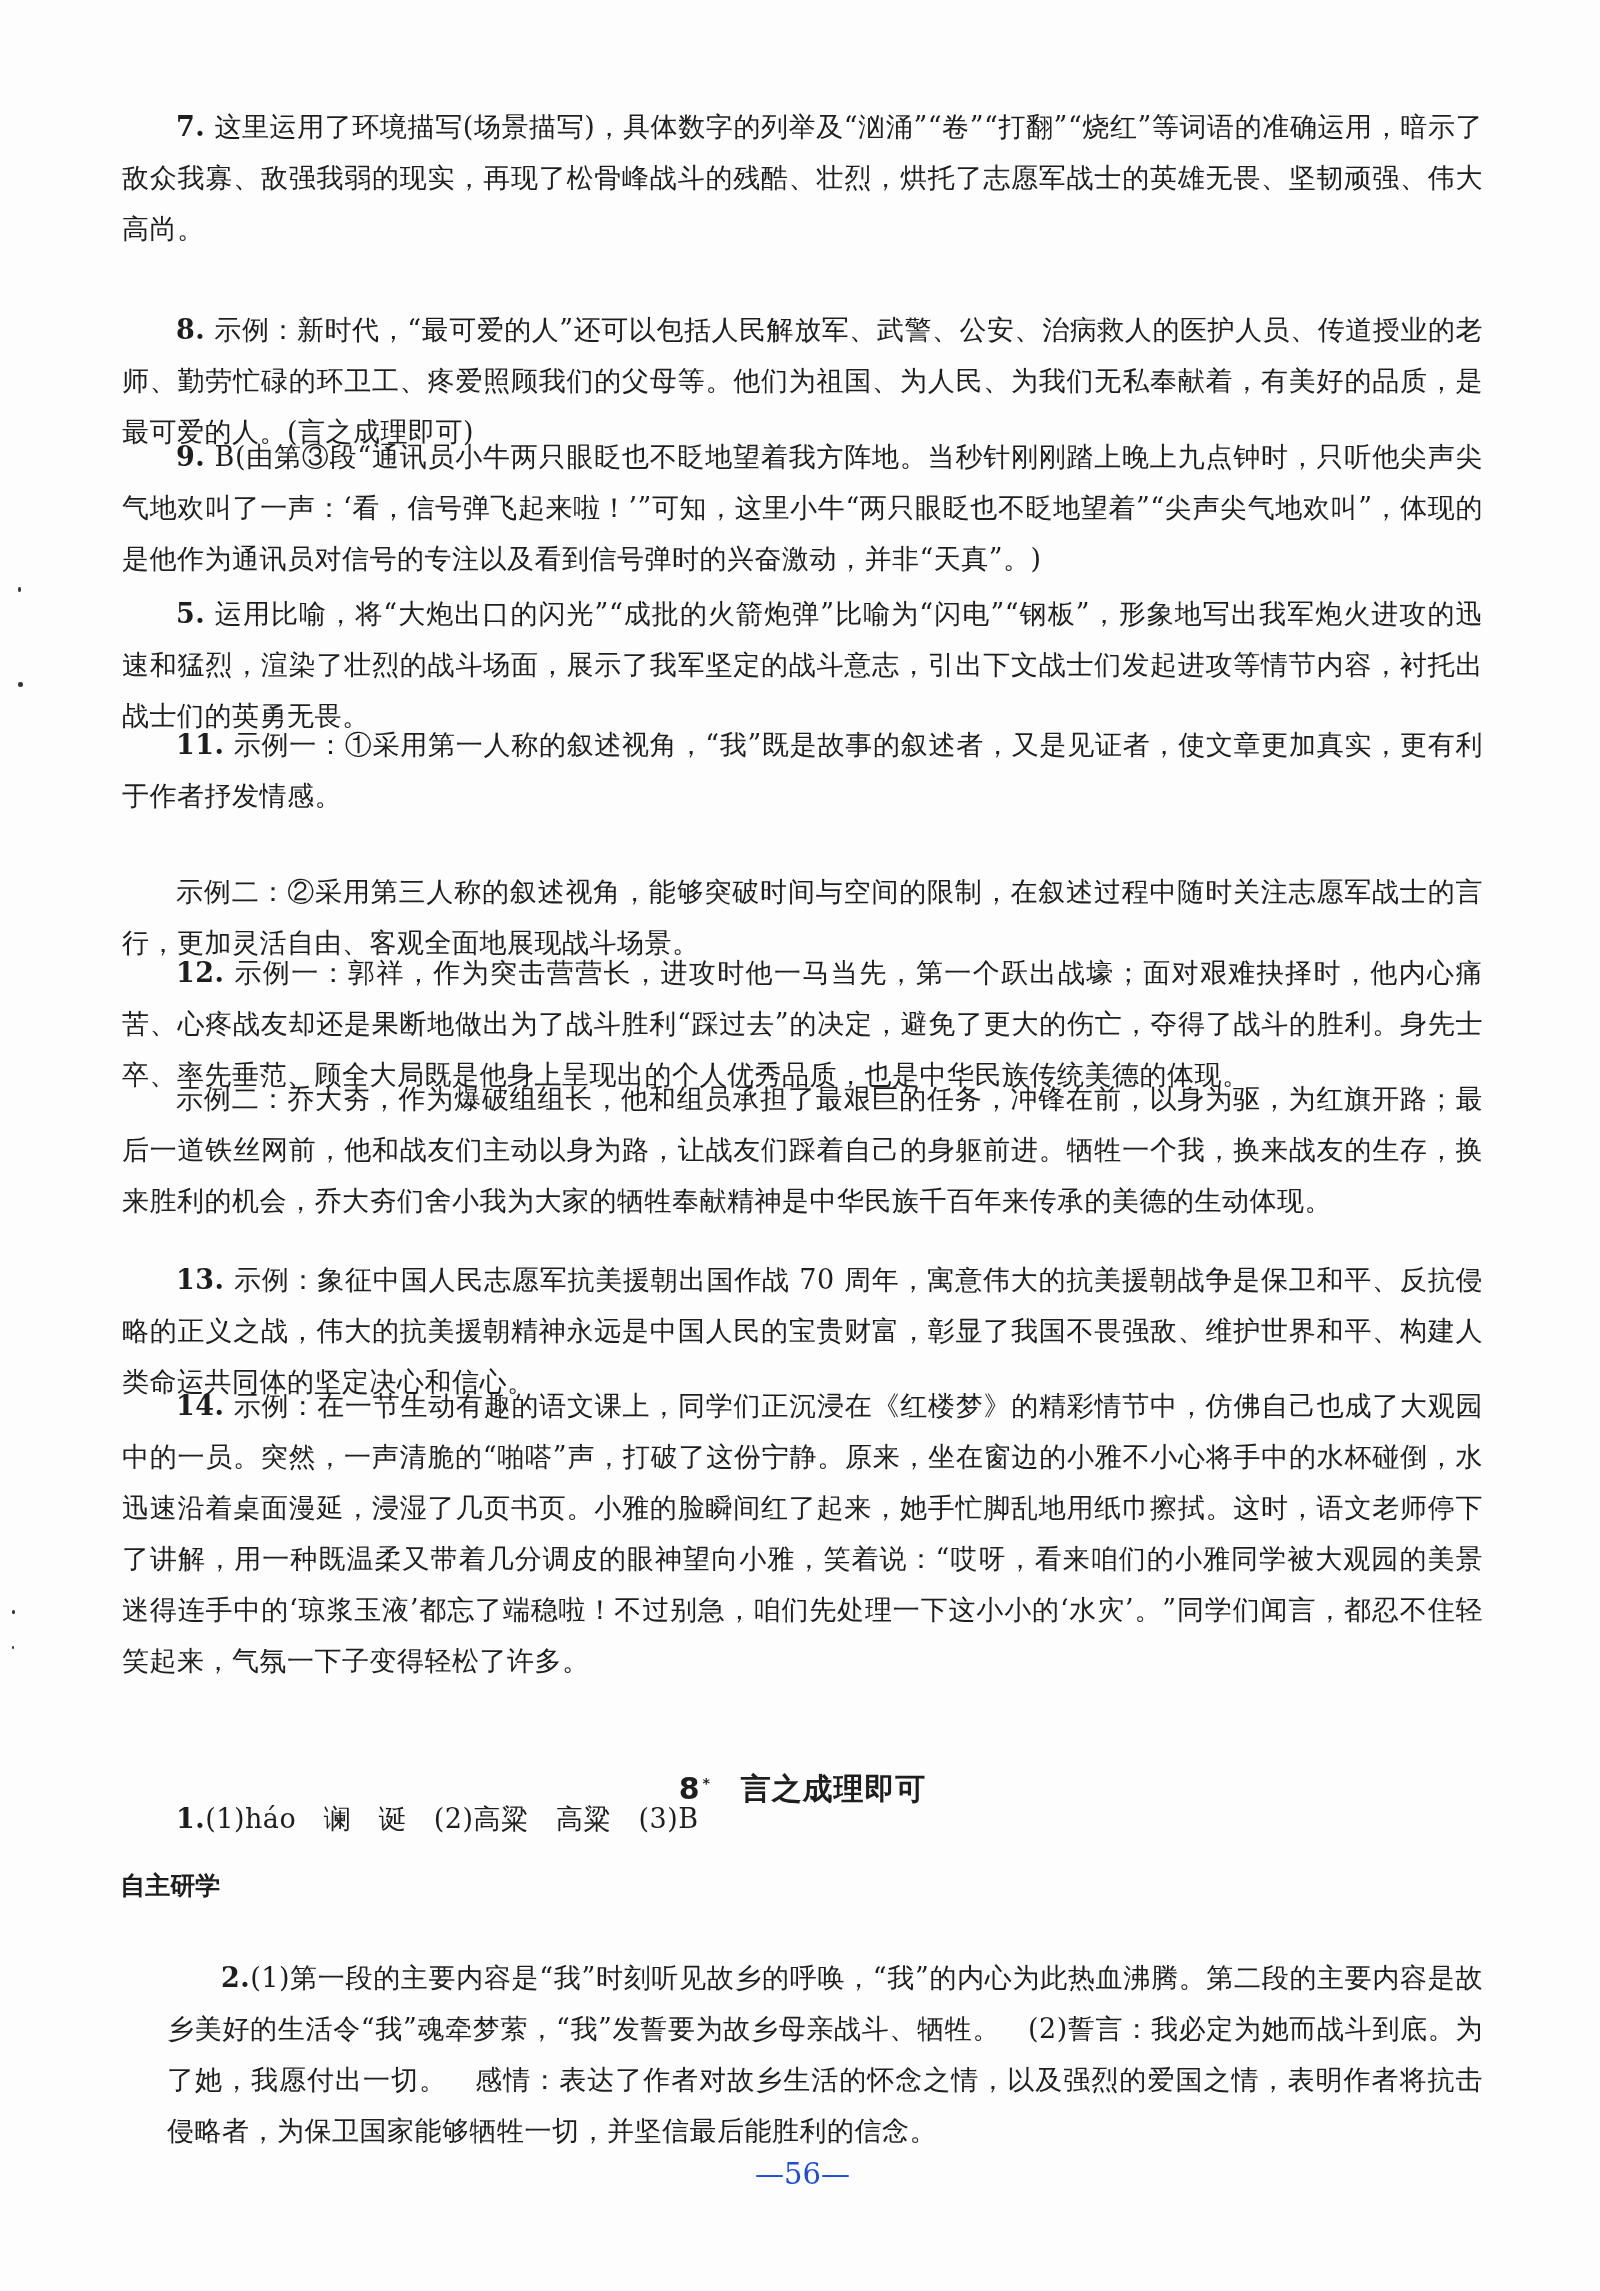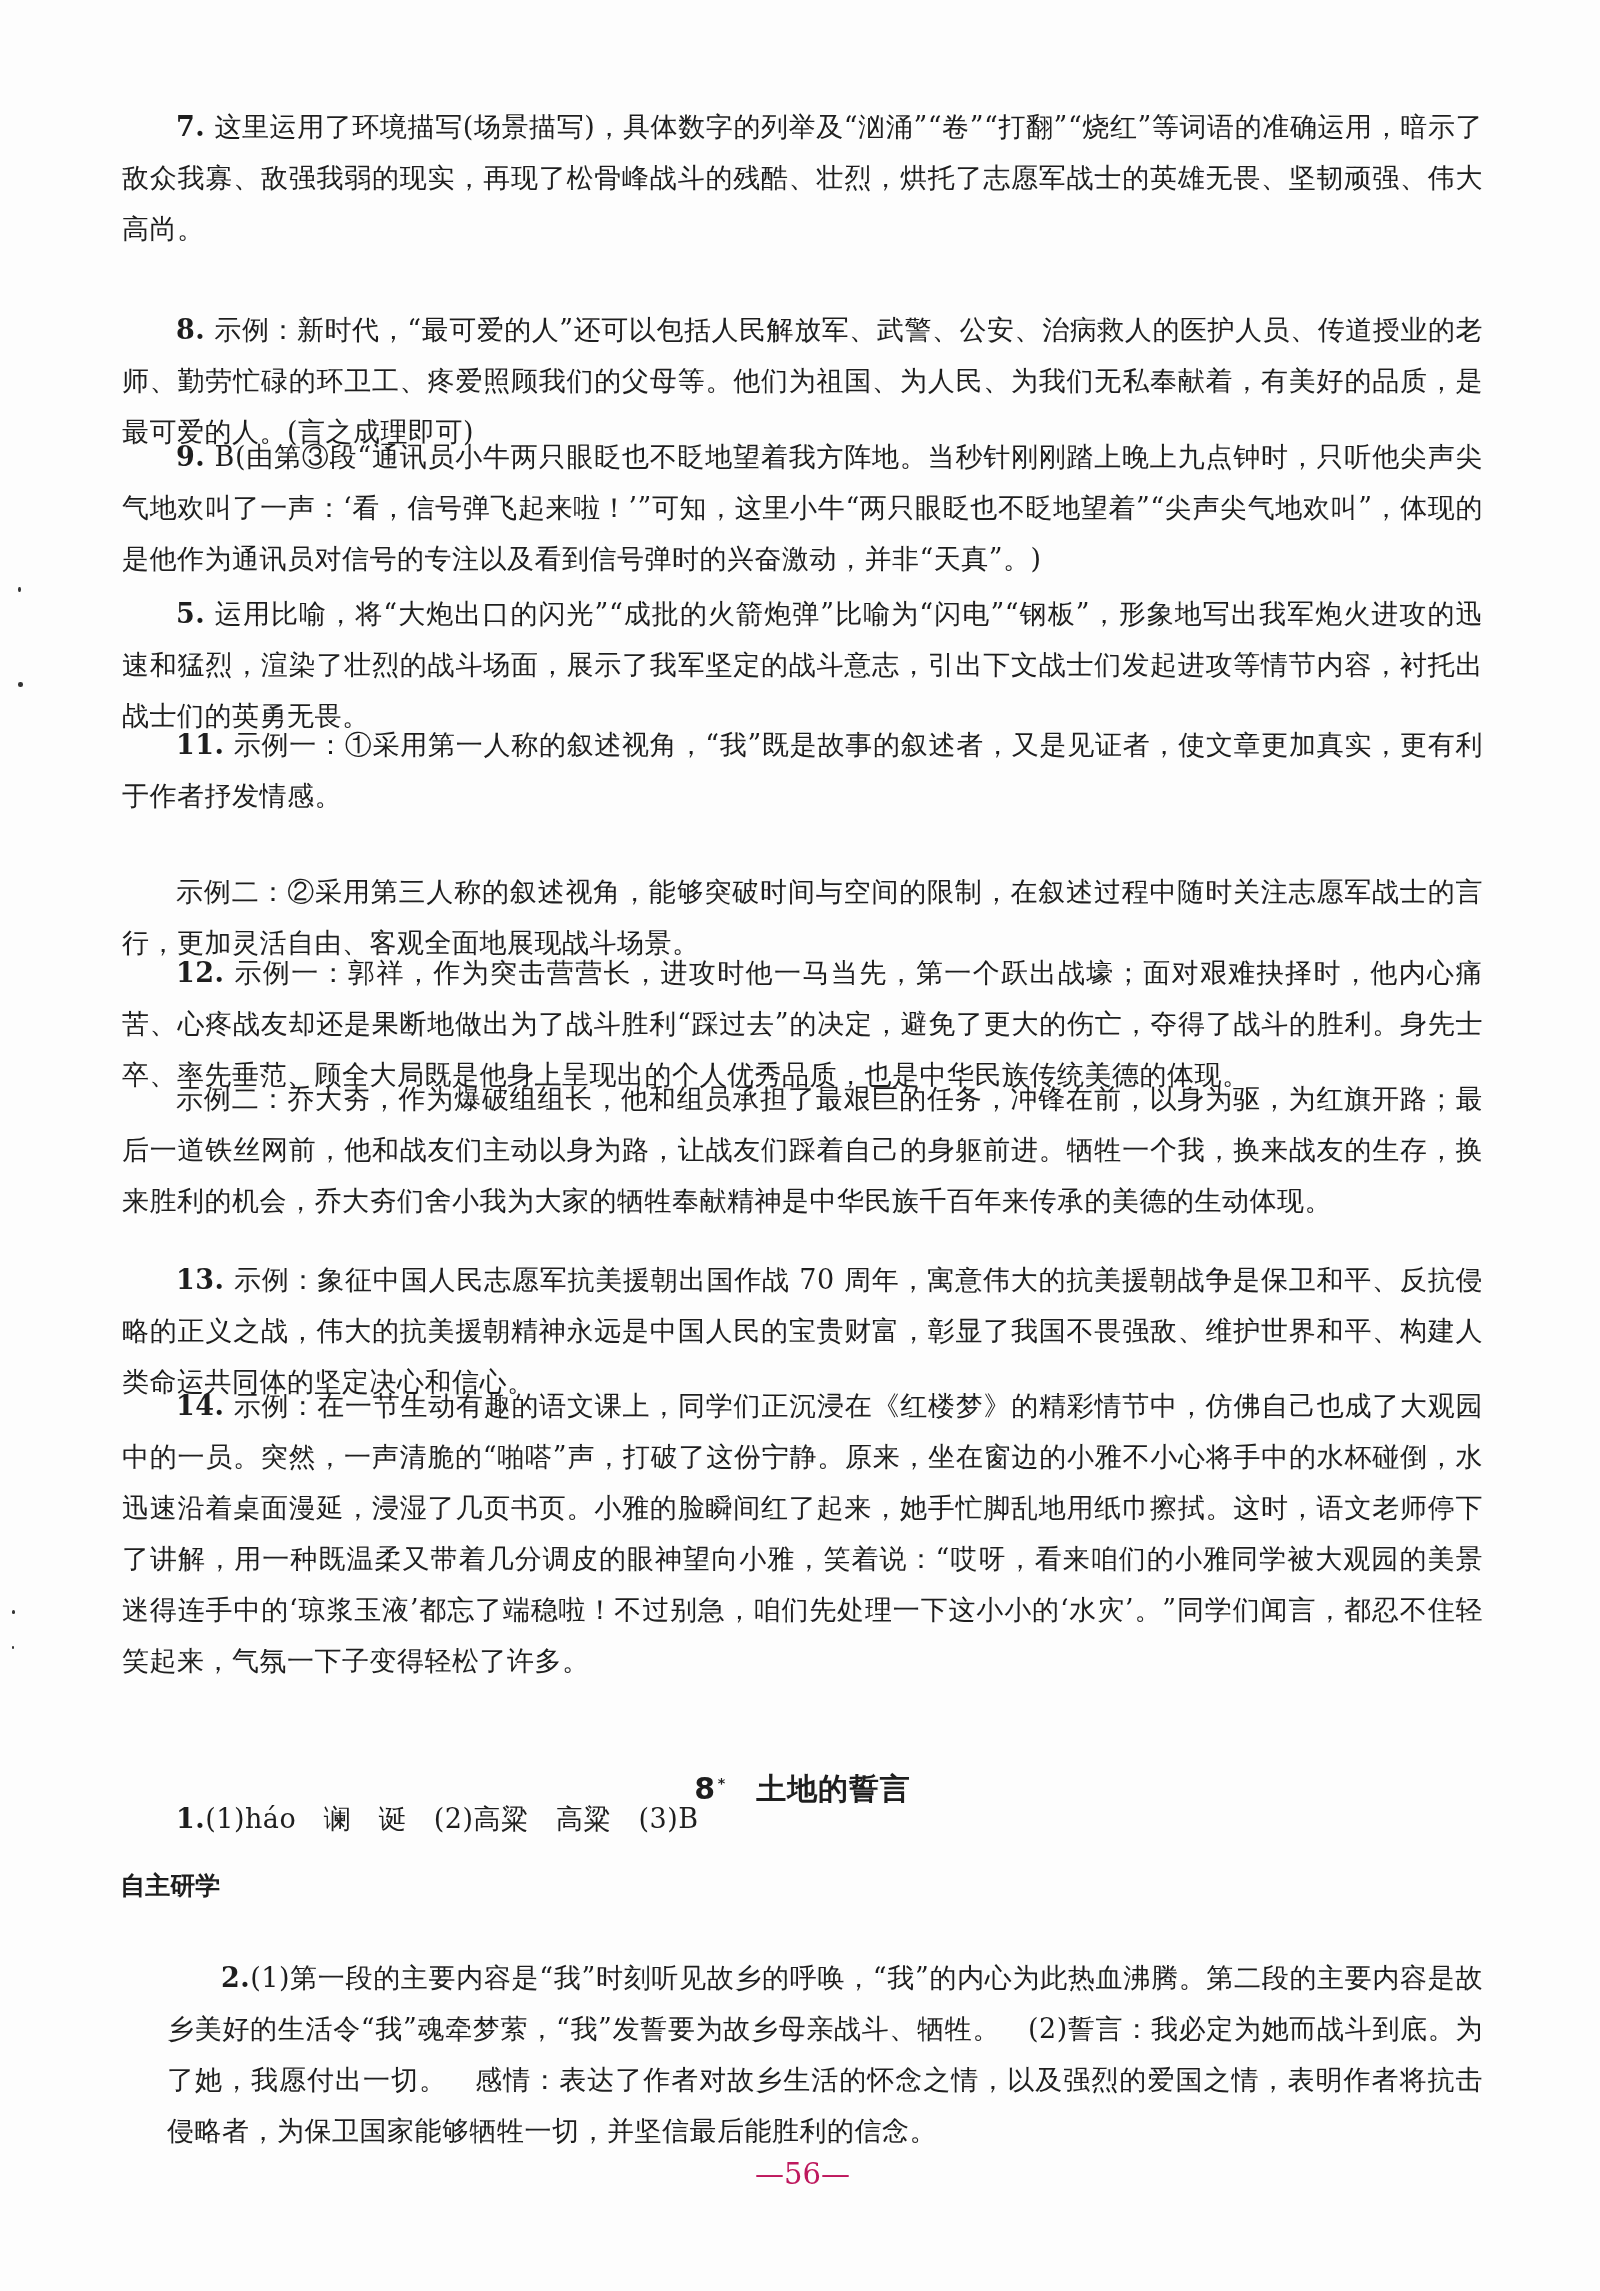--- a/index.html
+++ b/index.html
@@ -34,21 +34,21 @@
   .lesson-title sup { font-size: 14.3px; vertical-align: super; margin-left: 1.8px; }
   .lesson-title .gap { display: inline-block; width: 30px; }
   .section-heading {
     position: absolute; top: 1851px; left: -1.8px;
     font-size: 25px; font-weight: bold; font-family: "DejaVu Sans", sans-serif; margin-top: 18px;
   }
   .s1  { position: absolute; top: 1793px; }
   .s2  { position: absolute; top: 1952px; margin-left: 45px; }
   .page-number {
     position: absolute; top: 2157px; left: 0; width: 100%; text-align: center;
-    font-size: 29px; color: #be185d;
+    font-size: 29px; color: #1d4ed8;
   }
   .margin-mark { position: absolute; background: #333; border-radius: 50%; }
 </style>
 </head>
 <body>
 
 <div class="page">
 
   <p class="para p7"><span class="num">7.</span> <span>这里运用了环境描写(场景描写)，具体数字的列举及“汹涌”“卷”“打翻”“烧红”等词语的准确运用，暗示了敌众我寡、敌强我弱的现实，再现了松骨峰战斗的残酷、壮烈，烘托了志愿军战士的英雄无畏、坚韧顽强、伟大高尚。</span></p>
 
@@ -61,21 +61,21 @@
   <p class="para p11"><span class="num">11.</span> <span>示例一：①采用第一人称的叙述视角，“我”既是故事的叙述者，又是见证者，使文章更加真实，更有利于作者抒发情感。</span></p>
   <p class="para p11b"><span>示例二：②采用第三人称的叙述视角，能够突破时间与空间的限制，在叙述过程中随时关注志愿军战士的言行，更加灵活自由、客观全面地展现战斗场景。</span></p>
 
   <p class="para p12"><span class="num">12.</span> <span>示例一：郭祥，作为突击营营长，进攻时他一马当先，第一个跃出战壕；面对艰难抉择时，他内心痛苦、心疼战友却还是果断地做出为了战斗胜利“踩过去”的决定，避免了更大的伤亡，夺得了战斗的胜利。身先士卒、率先垂范、顾全大局既是他身上呈现出的个人优秀品质，也是中华民族传统美德的体现。</span></p>
   <p class="para p12b"><span>示例二：乔大夯，作为爆破组组长，他和组员承担了最艰巨的任务，冲锋在前，以身为驱，为红旗开路；最后一道铁丝网前，他和战友们主动以身为路，让战友们踩着自己的身躯前进。牺牲一个我，换来战友的生存，换来胜利的机会，乔大夯们舍小我为大家的牺牲奉献精神是中华民族千百年来传承的美德的生动体现。</span></p>
 
   <p class="para p13"><span class="num">13.</span> <span>示例：象征中国人民志愿军抗美援朝出国作战 70 周年，寓意伟大的抗美援朝战争是保卫和平、反抗侵略的正义之战，伟大的抗美援朝精神永远是中国人民的宝贵财富，彰显了我国不畏强敌、维护世界和平、构建人类命运共同体的坚定决心和信心。</span></p>
 
   <p class="para p14"><span class="num">14.</span> <span>示例：在一节生动有趣的语文课上，同学们正沉浸在《红楼梦》的精彩情节中，仿佛自己也成了大观园中的一员。突然，一声清脆的“啪嗒”声，打破了这份宁静。原来，坐在窗边的小雅不小心将手中的水杯碰倒，水迅速沿着桌面漫延，浸湿了几页书页。小雅的脸瞬间红了起来，她手忙脚乱地用纸巾擦拭。这时，语文老师停下了讲解，用一种既温柔又带着几分调皮的眼神望向小雅，笑着说：“哎呀，看来咱们的小雅同学被大观园的美景迷得连手中的‘琼浆玉液’都忘了端稳啦！不过别急，咱们先处理一下这小小的‘水灾’。”同学们闻言，都忍不住轻笑起来，气氛一下子变得轻松了许多。</span></p>
 
-  <div class="lesson-title"><span>8</span><sup>*</sup><span class="gap"></span><span>土地的誓言</span></div>
+  <div class="lesson-title"><span>8</span><sup>*</sup><span class="gap"></span><span>言之成理即可</span></div>
 
   <div class="section-heading">自主研学</div>
 
   <p class="para s1"><span class="num">1.</span><span>(1)háo　谰　诞　(2)高粱　高粱　(3)B</span></p>
 
   <p class="para s2"><span class="num">2.</span><span>(1)第一段的主要内容是“我”时刻听见故乡的呼唤，“我”的内心为此热血沸腾。第二段的主要内容是故乡美好的生活令“我”魂牵梦萦，“我”发誓要为故乡母亲战斗、牺牲。　(2)誓言：我必定为她而战斗到底。为了她，我愿付出一切。　感情：表达了作者对故乡生活的怀念之情，以及强烈的爱国之情，表明作者将抗击侵略者，为保卫国家能够牺牲一切，并坚信最后能胜利的信念。</span></p>
 
   <div class="page-number">—56—</div>
 </div>
 

